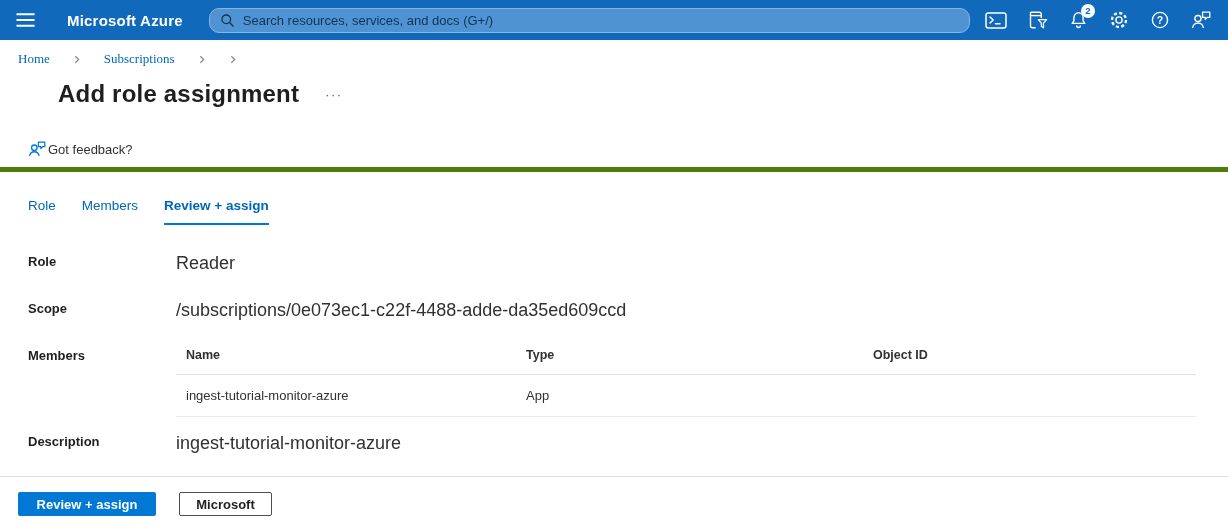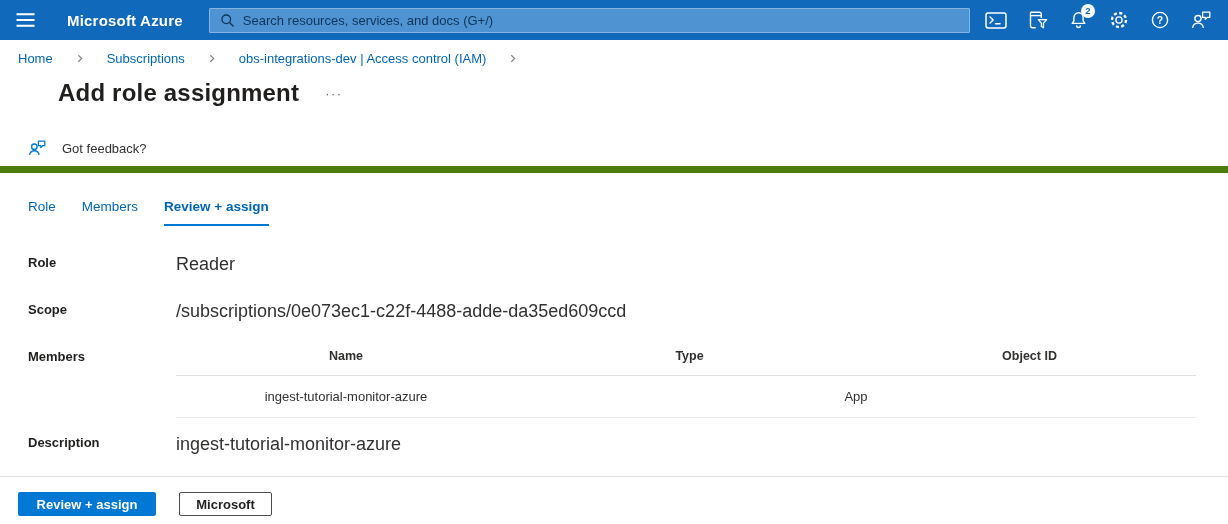--- a/index.html
+++ b/index.html
@@ -21,21 +21,21 @@
     width: 26px; height: 26px; background: transparent; border: none;
     display: flex; align-items: center; justify-content: center; cursor: pointer;
   }
   .brand {
     color: #fff; font-size: 15px; font-weight: bold; letter-spacing: .2px;
     margin-left: 29px; white-space: nowrap; cursor: pointer;
   }
   .searchbox {
     display: flex; align-items: center; gap: 8px;
     margin-left: 26px; width: 761px; height: 25px;
-    background: #4f93d2; border: 1px solid #85b3e2; border-radius: 1px;
+    background: #4f93d2; border: 1px solid #85b3e2; border-radius: 10px;
     padding: 0 10px; color: #0e3558;
   }
   .searchbox input {
     flex: 1; background: transparent; border: none; outline: none;
     font-family: "Liberation Sans", sans-serif;
     font-size: 13px; color: #0e3558;
   }
   .searchbox input::placeholder { color: #0e3558; opacity: 1; }
   .topbar-icons { margin-left: auto; display: flex; align-items: center; gap: 15px; }
   .iconbtn {
@@ -45,58 +45,58 @@
   .badge {
     position: absolute; top: -3px; right: -4px;
     min-width: 14px; height: 14px; border-radius: 7px;
     background: #fff; color: #1169bc;
     font-size: 9.5px; font-weight: bold; line-height: 14px; text-align: center;
   }
 
   
   .breadcrumb {
     display: flex; align-items: center; gap: 23px;
-    padding: 11px 0 0 18px; font-size: 13px;
+    padding: 11px 0 0 18px; font-size: 13px; font-family: Liberation Serif, serif;
   }
   .breadcrumb a { color: #0067b8; text-decoration: none; cursor: pointer; }
   .crumb-sep { display: flex; align-items: center; }
 
   
   .title-row { display: flex; align-items: center; margin: 13px 0 0 18px; }
   .page-title { font-size: 24px; font-weight: bold; color: #201f1e; letter-spacing: .2px; margin-left: 40px; }
   .more-actions {
     margin-left: 26px; color: #605e5c; font-size: 13px; letter-spacing: 1.5px;
     cursor: pointer; line-height: 10px; align-self: center; padding-top: 2px;
   }
 
   
   .feedback-row {
-    display: flex; align-items: center; gap: 16px;
+    display: flex; align-items: center; gap: 2px;
     margin-top: 33px; padding: 0 0 10px 28px;
-    border-bottom: 7px solid #4d7c0f;
+    border-bottom: 5px solid #4d7c0f;
   }
   .feedback-link { font-size: 13px; color: #323130; text-decoration: none; cursor: pointer; }
 
   
   .tabs { display: flex; gap: 26px; margin: 26px 0 0 28px; }
   .tab {
     font-size: 13.5px; color: #0067b8; cursor: pointer;
     padding-bottom: 10px; border-bottom: 2.5px solid transparent;
   }
   .tab.active { font-weight: bold; border-bottom-color: #0078d4; }
 
   
   .fields { margin-top: 28px; padding: 0 32px 0 28px; }
   .field-row { display: flex; align-items: flex-start; margin-bottom: 26px; }
   .flabel { width: 148px; flex: 0 0 148px; font-size: 13px; font-weight: bold; color: #201f1e; padding-top: 1px; }
   .fvalue { font-size: 18px; color: #323130; }
 
   
   .field-row.members { margin-bottom: 16px; }
-  .mtable { flex: 1; text-align: center; }
+  .mtable { flex: 1; }
   .mtr { display: flex; }
   .mth {
     font-size: 12.5px; font-weight: bold; color: #323130;
     padding: 1px 10px 12px 10px;
   }
   .mthead { border-bottom: 1px solid #e1dfdd; }
   .mtd { font-size: 13px; color: #323130; padding: 13px 10px; }
   .mrow { border-bottom: 1px solid #edebe9; }
   .col-name { width: 340px; flex: 0 0 340px; }
   .col-objid { width: 333px; flex: 0 0 333px; }
@@ -206,21 +206,20 @@
       <svg width="8" height="9" viewBox="0 0 8 9">
           <path d="M2.3 1.2l3.4 3.3-3.4 3.3" fill="none" stroke="#8a8886" stroke-width="1.2"></path>
         </svg>
     </span>
     <a>Subscriptions</a>
     <span class="crumb-sep">
       <svg width="8" height="9" viewBox="0 0 8 9">
           <path d="M2.3 1.2l3.4 3.3-3.4 3.3" fill="none" stroke="#8a8886" stroke-width="1.2"></path>
         </svg>
     </span>
-    <a>obs-integrations-dev | Access control (IAM)</a>
     <span class="crumb-sep">
       <svg width="8" height="9" viewBox="0 0 8 9">
           <path d="M2.3 1.2l3.4 3.3-3.4 3.3" fill="none" stroke="#8a8886" stroke-width="1.2"></path>
         </svg>
     </span>
   </nav>
 
   <div class="title-row">
     <h1 class="page-title">Add role assignment</h1>
     <span class="more-actions">···</span>

